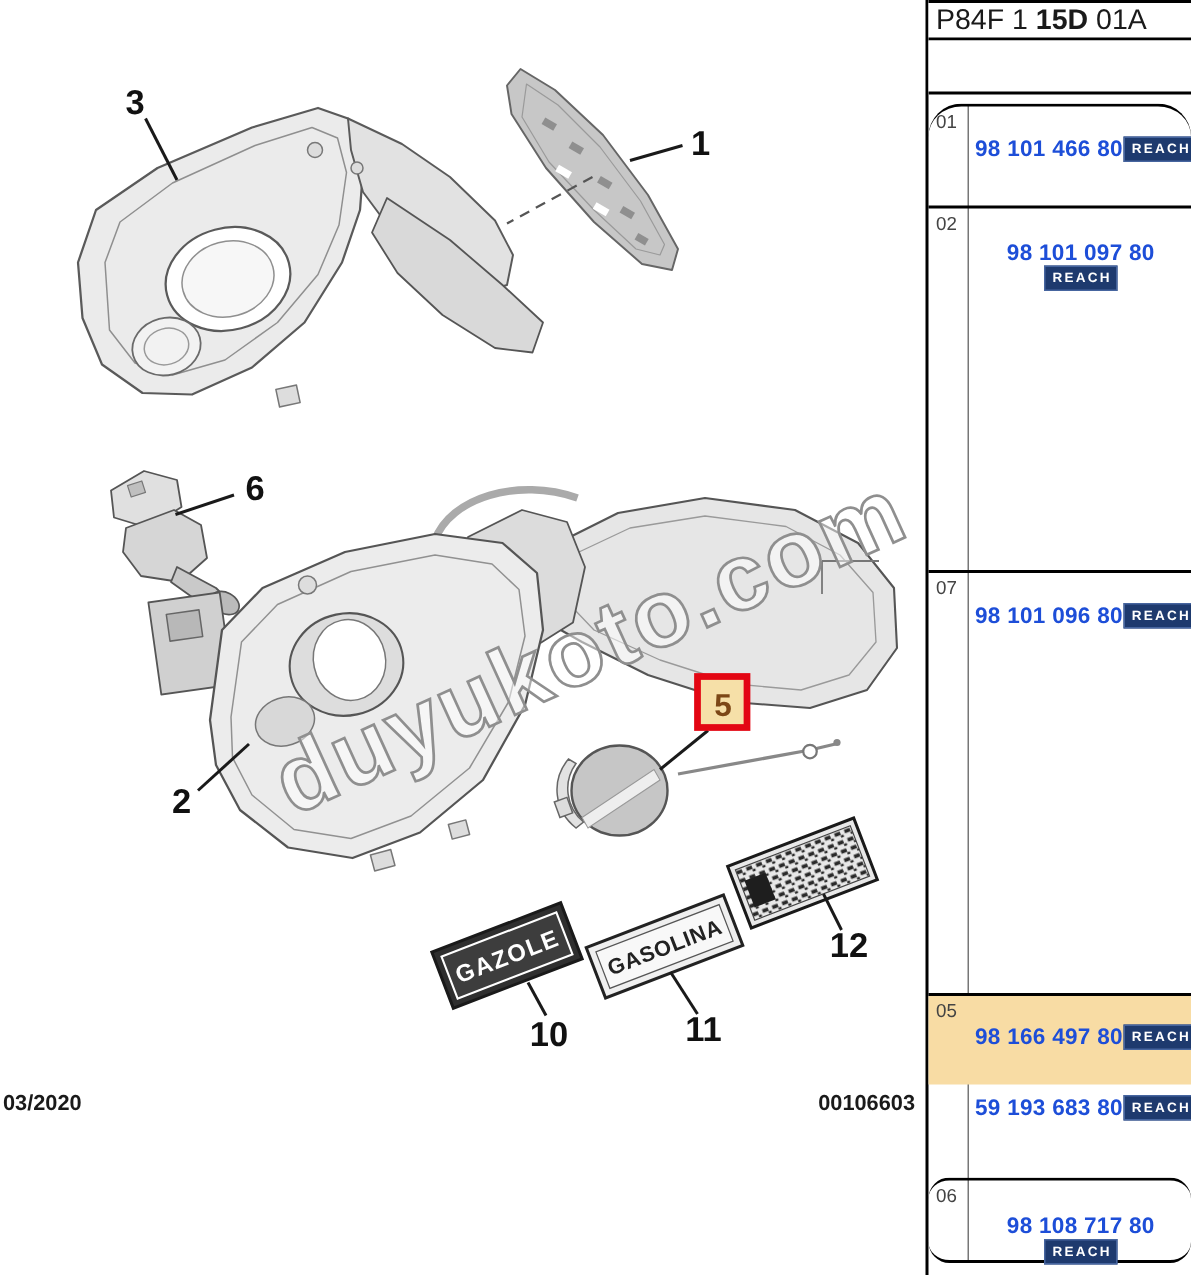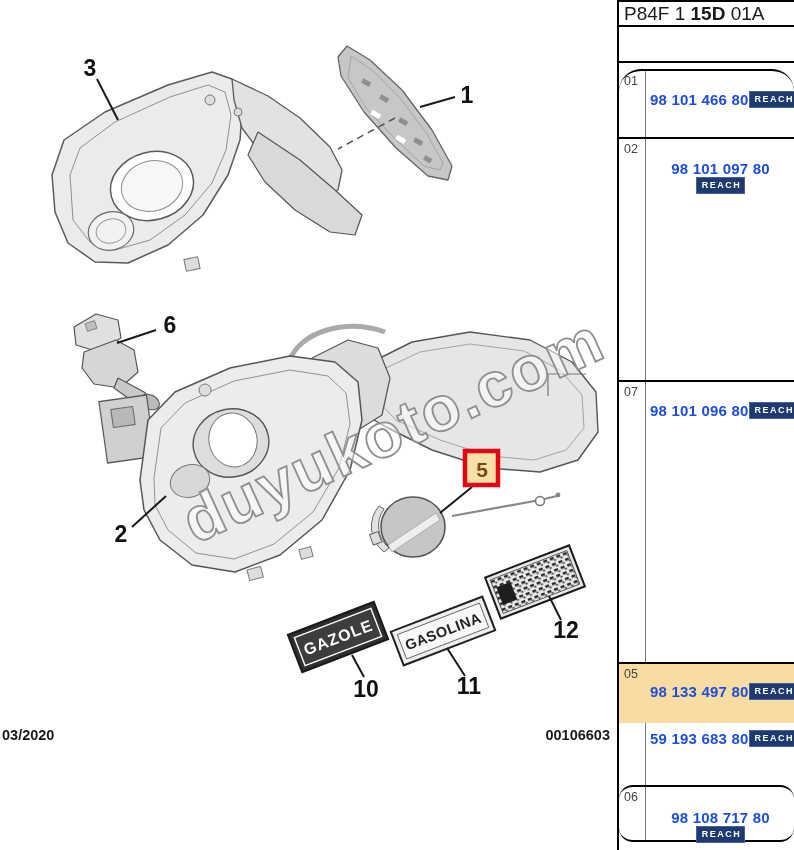--- a/index.html
+++ b/index.html
@@ -181,21 +181,21 @@
       <div class="entry" style="top:20px;">
         <span class="pn">98 101 096 80</span>
         <span class="reach">REACH</span>
       </div>
     </div>
 
     <div class="row" style="top:662px;height:100px;">
       <div class="hl"></div>
       <div class="idx">05</div>
       <div class="entry" style="top:19px;">
-        <span class="pn">98 133 497 80</span>
+        <span class="pn">98 166 497 80</span>
         <span class="reach">REACH</span>
       </div>
       <div class="entry" style="top:66px;">
         <span class="pn">59 193 683 80</span>
         <span class="reach">REACH</span>
       </div>
     </div>
 
     <div class="row row-last" style="top:785px;height:57px;">
       <div class="idx">06</div>

